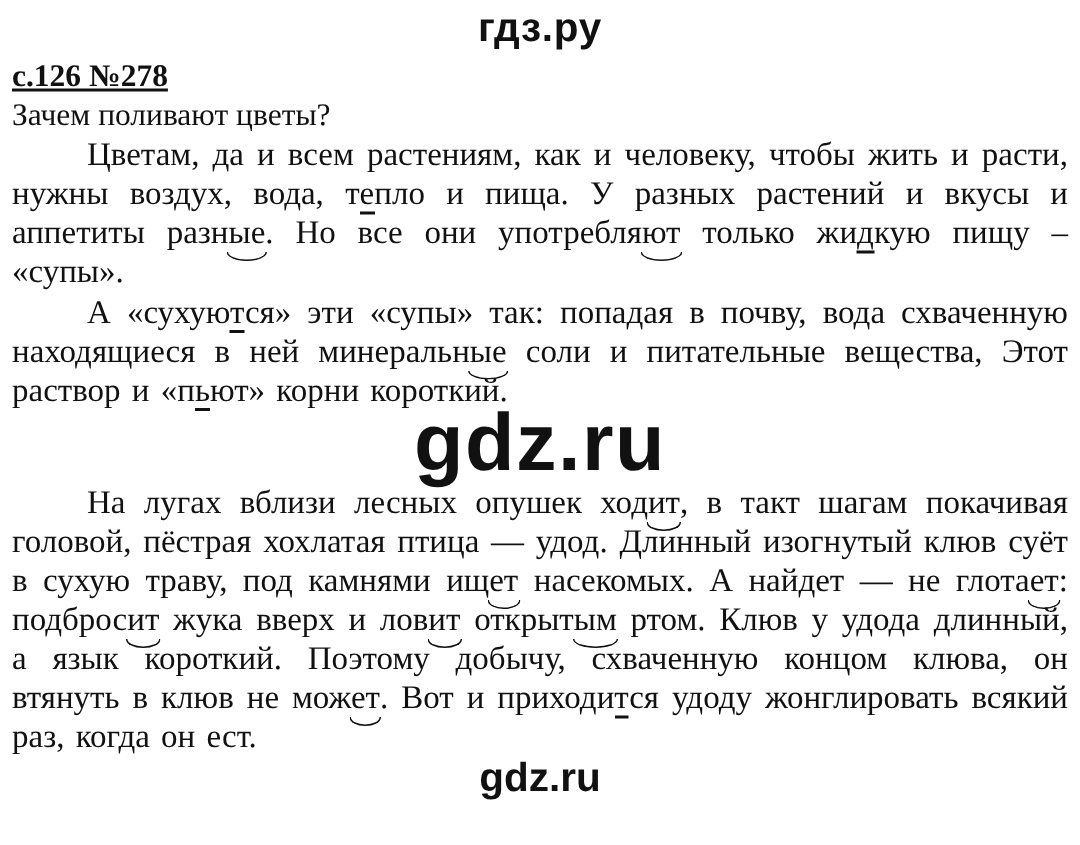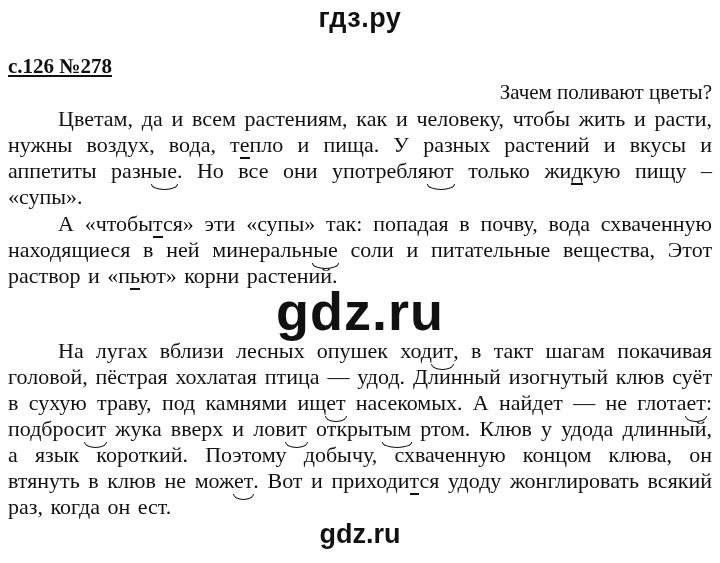--- a/index.html
+++ b/index.html
@@ -16,29 +16,29 @@
   }
   .site-header {
     text-align: center;
     font-family: "Liberation Sans", sans-serif;
     font-weight: bold;
     font-size: 27px;
     line-height: 32px;
     letter-spacing: 0.5px;
   }
   .ex-heading {
-    margin: 20px 0 0 0;
+    margin: 4px 0 0 0;
     font-size: 21px;
     font-weight: bold;
     text-decoration: underline;
     line-height: 24px;
   }
   .ex-heading.second { margin-top: -24px; position: relative; z-index: 2; width: 130px; }
   .ex-title {
-    text-align: right;
+    text-align: left;
     font-size: 21px;
     line-height: 25px;
     margin-top: 2px;
   }
   .para {
     margin: 1px 0 0 0;
     font-size: 22px;
     line-height: 26px;
     text-align: justify;
     text-indent: 50px;
@@ -81,21 +81,21 @@
 <body>
 
 <div class="page">
 
   <div class="site-header">гдз.ру</div>
 
   <section>
     <h2 class="ex-heading">с.126 №278</h2>
     <div class="ex-title">Зачем поливают цветы?</div>
     <p class="para"><span>Цветам, да и всем растениям, как и человеку, чтобы жить и расти, нужны воздух, вода, т</span><span class="mu">е</span><span>пло и пища. У разных растений и вкусы и аппетиты разн</span><span class="mb">ые</span><span>. Но все они употребля</span><span class="mb">ют</span><span> только жи</span><span class="mu">д</span><span>кую пищу – «супы».</span></p>
-    <p class="para"><span>А «чтобы</span><span class="mu">т</span><span>ся» эти «супы» так: попадая в почву, вода схваченную находящиеся в ней минеральн</span><span class="mb">ые</span><span> соли и питательные вещества, Этот раствор и «п</span><span class="mu">ь</span><span>ют» корни растений.</span></p>
+    <p class="para"><span>А «сухую</span><span class="mu">т</span><span>ся» эти «супы» так: попадая в почву, вода схваченную находящиеся в ней минеральн</span><span class="mb">ые</span><span> соли и питательные вещества, Этот раствор и «п</span><span class="mu">ь</span><span>ют» корни короткий.</span></p>
   </section>
 
   <div class="watermark">gdz.ru</div>
 
   <section>
     <p class="para"><span>На лугах вблизи лесных опушек ход</span><span class="mb">ит</span><span>, в такт шагам покачивая головой, пёстрая хохлатая птица — удод. Длинный изогнутый клюв суёт в сухую траву, под камнями ищ</span><span class="mb">ет</span><span> насекомых. А найдет — не глота</span><span class="mb">ет</span><span>: подброс</span><span class="mb">ит</span><span> жука вверх и лов</span><span class="mb">ит</span><span> открыт</span><span class="mb">ым</span><span> ртом. Клюв у удода длинный, а язык короткий. Поэтому добычу, схваченную концом клюва, он втянуть в клюв не мож</span><span class="mb">ет</span><span>. Вот и приходи</span><span class="mu">т</span><span>ся удоду жонглировать всякий раз, когда он ест.</span></p>
   </section>
 
   <div class="site-footer">gdz.ru</div>
 

